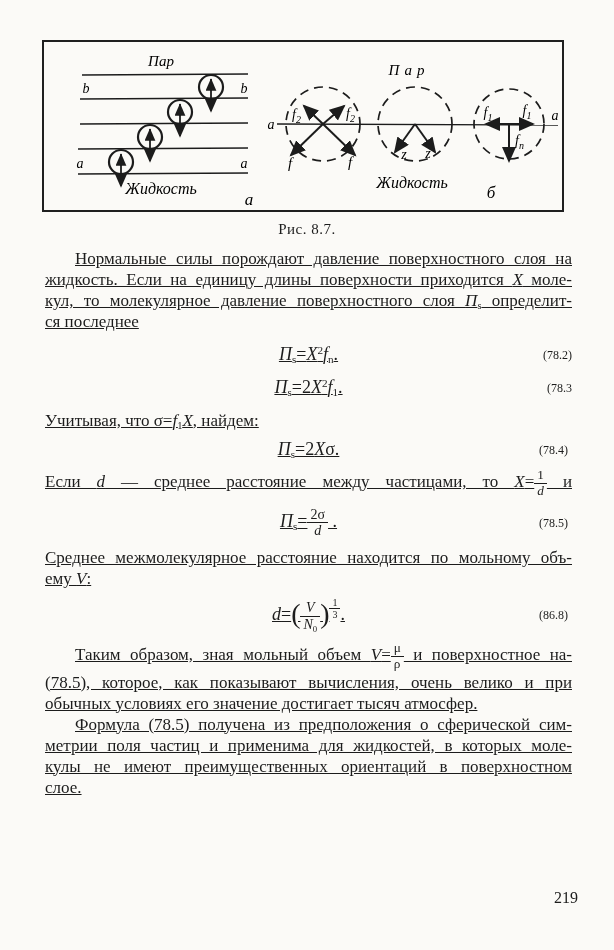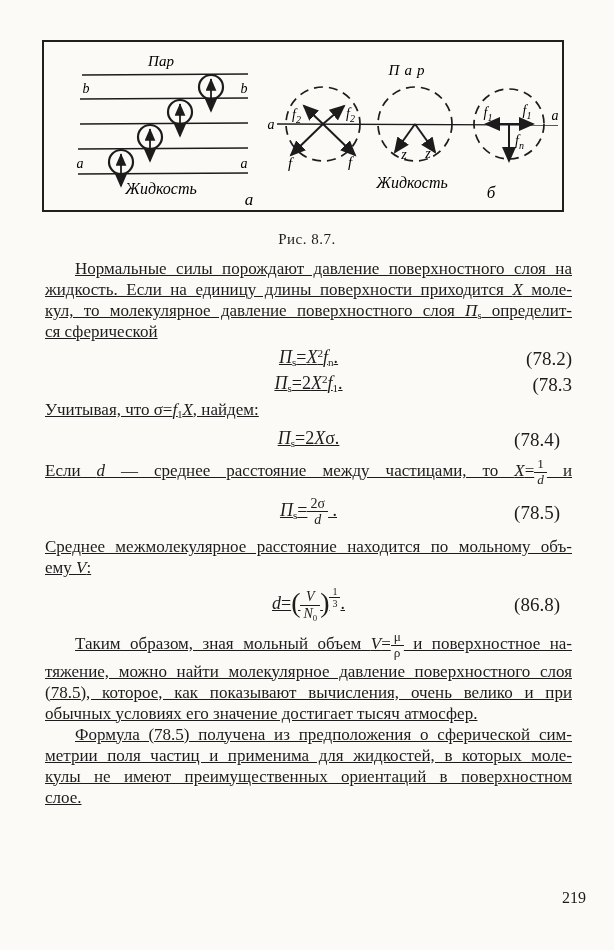--- a/index.html
+++ b/index.html
@@ -13,66 +13,66 @@
   }
   .figbox{
     margin:40px 0 0 42px;
     width:518px;height:168px;
     border:2px solid #1f1f1f;
     box-sizing:content-box;
     background:#fbfaf7;
   }
   .figbox svg{display:block;}
   .caption{
-    margin-top:19px;
+    margin-top:9px;
     text-align:center;
     font-size:15px;
     letter-spacing:0.5px;
   }
   .col{
     margin:10px 42px 0 45px;
     font-size:17px;
     line-height:21px;
     text-decoration:underline;
   }
   .pline{min-height:21px;}
   .j{text-align:justify;text-align-last:justify;}
   .l{text-align:left;text-align-last:left;}
   .ind{padding-left:30px;}
   .eq{
     position:relative;
     text-align:center;
-    margin:5px 0;
+    margin:12px 0;
     font-size:18px;
   }
-  .eq.tight{margin:8px 12px;}
+  .eq.tight{margin:8px 4px;}
   .eq-num{
     position:absolute;right:0;top:50%;
     transform:translateY(-50%);
-    font-size:19px;font-style:normal;
+    font-size:12px;font-style:normal;
   }
   .sp14{}
   i{font-style:italic;}
   sub,sup{font-size:62%;line-height:0;}
   sup{vertical-align:0.5em;}
   sub{vertical-align:-0.3em;}
   .frac{
     display:inline-block;
     vertical-align:-0.62em;
     text-align:center;
     font-size:0.78em;
     line-height:1.12;
   }
   .frac .fn{display:block;padding:0 3px;}
   .frac .fd{display:block;border-top:1px solid currentColor;padding:0 3px;}
   sup .frac{vertical-align:-0.35em;font-size:0.9em;}
   .bp{font-size:155%;font-style:normal;vertical-align:-0.1em;font-weight:400;}
   .pagenum{
     position:absolute;
-    right:28px;top:889px;
+    right:36px;top:889px;
     font-size:16px;
   }
   .figtext{font-family:"Liberation Serif","DejaVu Serif","DejaVu Sans",serif;}
 </style>
 </head>
 <body>
 
 <div class="page">
 
   <div class="figbox">
@@ -162,21 +162,21 @@
   </div>
 
   <div class="caption">Рис. 8.7.</div>
 
   <div class="col">
 
     <div>
       <div class="pline j ind">Нормальные силы порождают давление поверхностного слоя на</div>
       <div class="pline j">жидкость. Если на единицу длины поверхности приходится <i>X</i> моле-</div>
       <div class="pline j">кул, то молекулярное давление поверхностного слоя <i>П</i><sub>s</sub> определит-</div>
-      <div class="pline l">ся сферической</div>
+      <div class="pline l">ся последнее</div>
     </div>
 
     <div class="eq">
       <span><i>П</i><sub>s</sub>=<i>X</i><sup>2</sup><i>f</i><sub>n</sub>.</span>
       <span class="eq-num">(78.2)</span>
     </div>
 
 
     <div class="eq">
       <span><i>П</i><sub>s</sub>=2<i>X</i><sup>2</sup><i>f</i><sub>1</sub>.</span>
@@ -206,21 +206,20 @@
       <div class="pline l">ему <i>V</i>:</div>
     </div>
 
     <div class="eq tight">
       <span><i>d</i>=<span class="bp">(</span><span class="frac"><span class="fn"><i>V</i></span><span class="fd"><i>N</i><sub>0</sub></span></span><span class="bp">)</span><sup><span class="frac"><span class="fn">1</span><span class="fd">3</span></span></sup>.</span>
       <span class="eq-num">(86.8)</span>
     </div>
 
     <div>
       <div class="pline j ind">Таким образом, зная мольный объем <i>V</i>=<span class="frac"><span class="fn">μ</span><span class="fd">ρ</span></span> и поверхностное на-</div>
-      <div class="pline j">тяжение, можно найти молекулярное давление поверхностного слоя</div>
       <div class="pline j">(78.5), которое, как показывают вычисления, очень велико и при</div>
       <div class="pline l">обычных условиях его значение достигает тысяч атмосфер.</div>
       <div class="pline j ind">Формула (78.5) получена из предположения о сферической сим-</div>
       <div class="pline j">метрии поля частиц и применима для жидкостей, в которых моле-</div>
       <div class="pline j">кулы не имеют преимущественных ориентаций в поверхностном</div>
       <div class="pline l">слое.</div>
     </div>
 
   </div>
 

